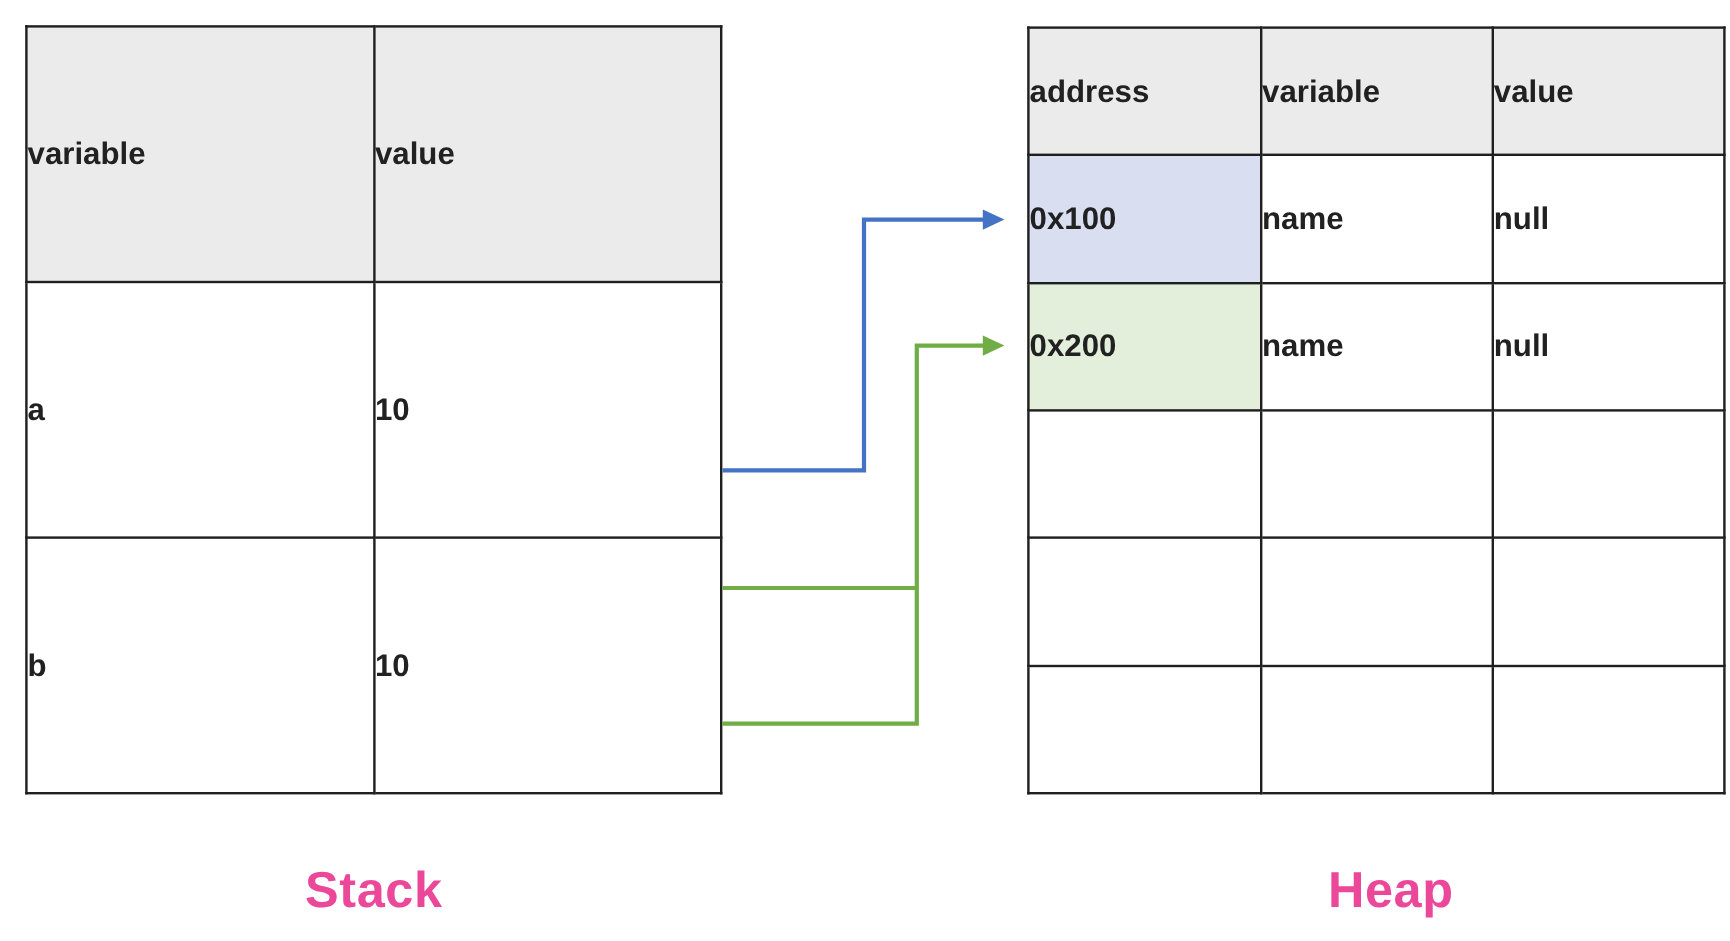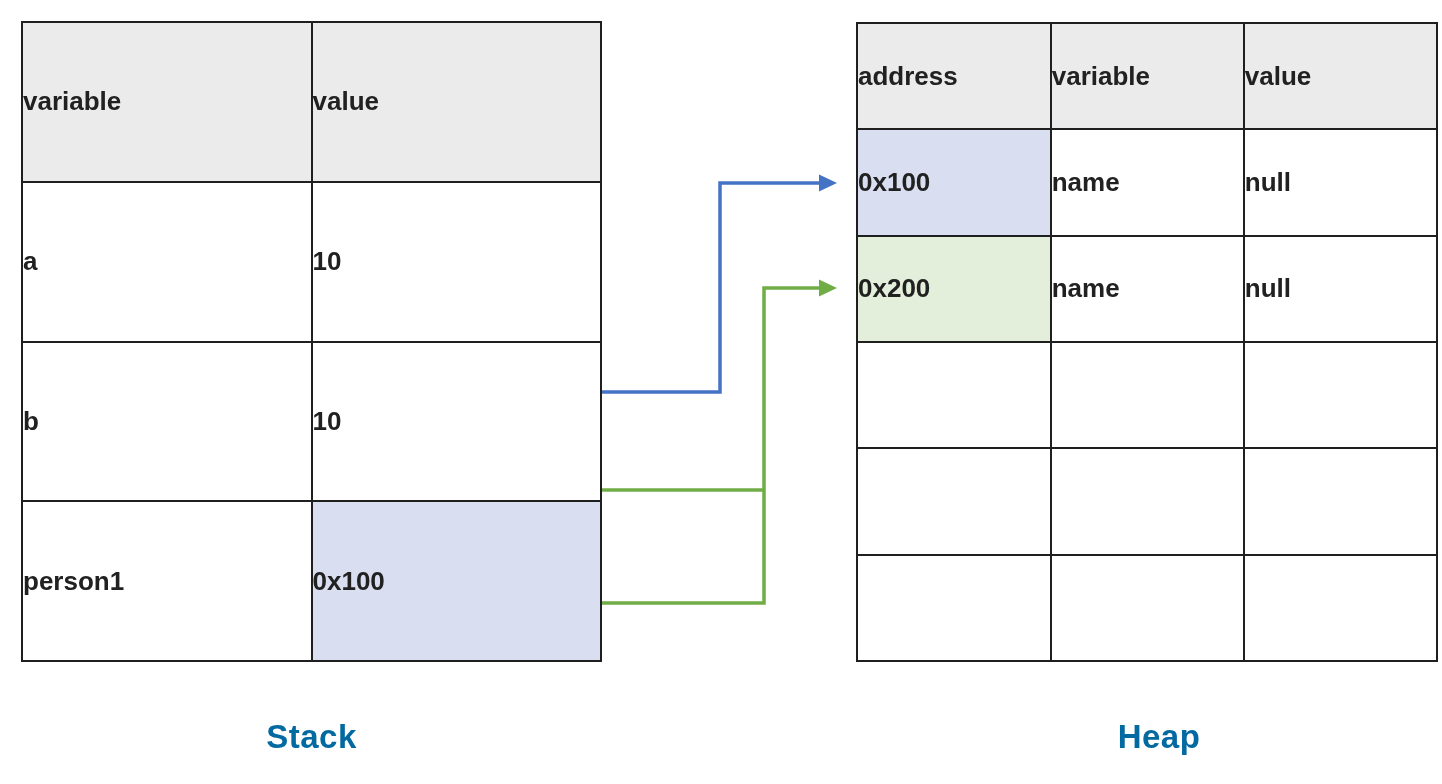--- a/index.html
+++ b/index.html
@@ -40,23 +40,23 @@
   table.tbl-heap {
     left: 856px;
     top: 22px;
     width: 582px;
     height: 640px;
   }
   table.mem-table tr { height: 106px; }
   .caption {
     position: absolute;
     text-align: center;
-    font-size: 33px;
+    font-size: 42px;
     font-weight: 700;
-    color: #0369a1;
+    color: #ec4899;
     letter-spacing: 0.5px;
   }
   .caption-stack { left: 21px;  width: 581px; top: 718px; }
   .caption-heap  { left: 868px; width: 582px; top: 718px; }
   svg.arrows {
     position: absolute;
     left: 0;
     top: 0;
     pointer-events: none;
   }
@@ -76,24 +76,20 @@
       <th style="background-color: rgb(235, 235, 235);">variable</th>
       <th style="background-color: rgb(235, 235, 235);">value</th>
     </tr>
     <tr>
       <td>a</td>
       <td>10</td>
     </tr>
     <tr>
       <td>b</td>
       <td>10</td>
-    </tr>
-    <tr>
-      <td>person1</td>
-      <td style="background-color: rgb(217, 223, 240);">0x100</td>
     </tr>
   </tbody>
     </table>
 
   <table class="mem-table tbl-heap">
     <colgroup>
         <col style="width:33.4%">
         <col style="width:33.3%">
         <col style="width:33.3%">
       </colgroup>

